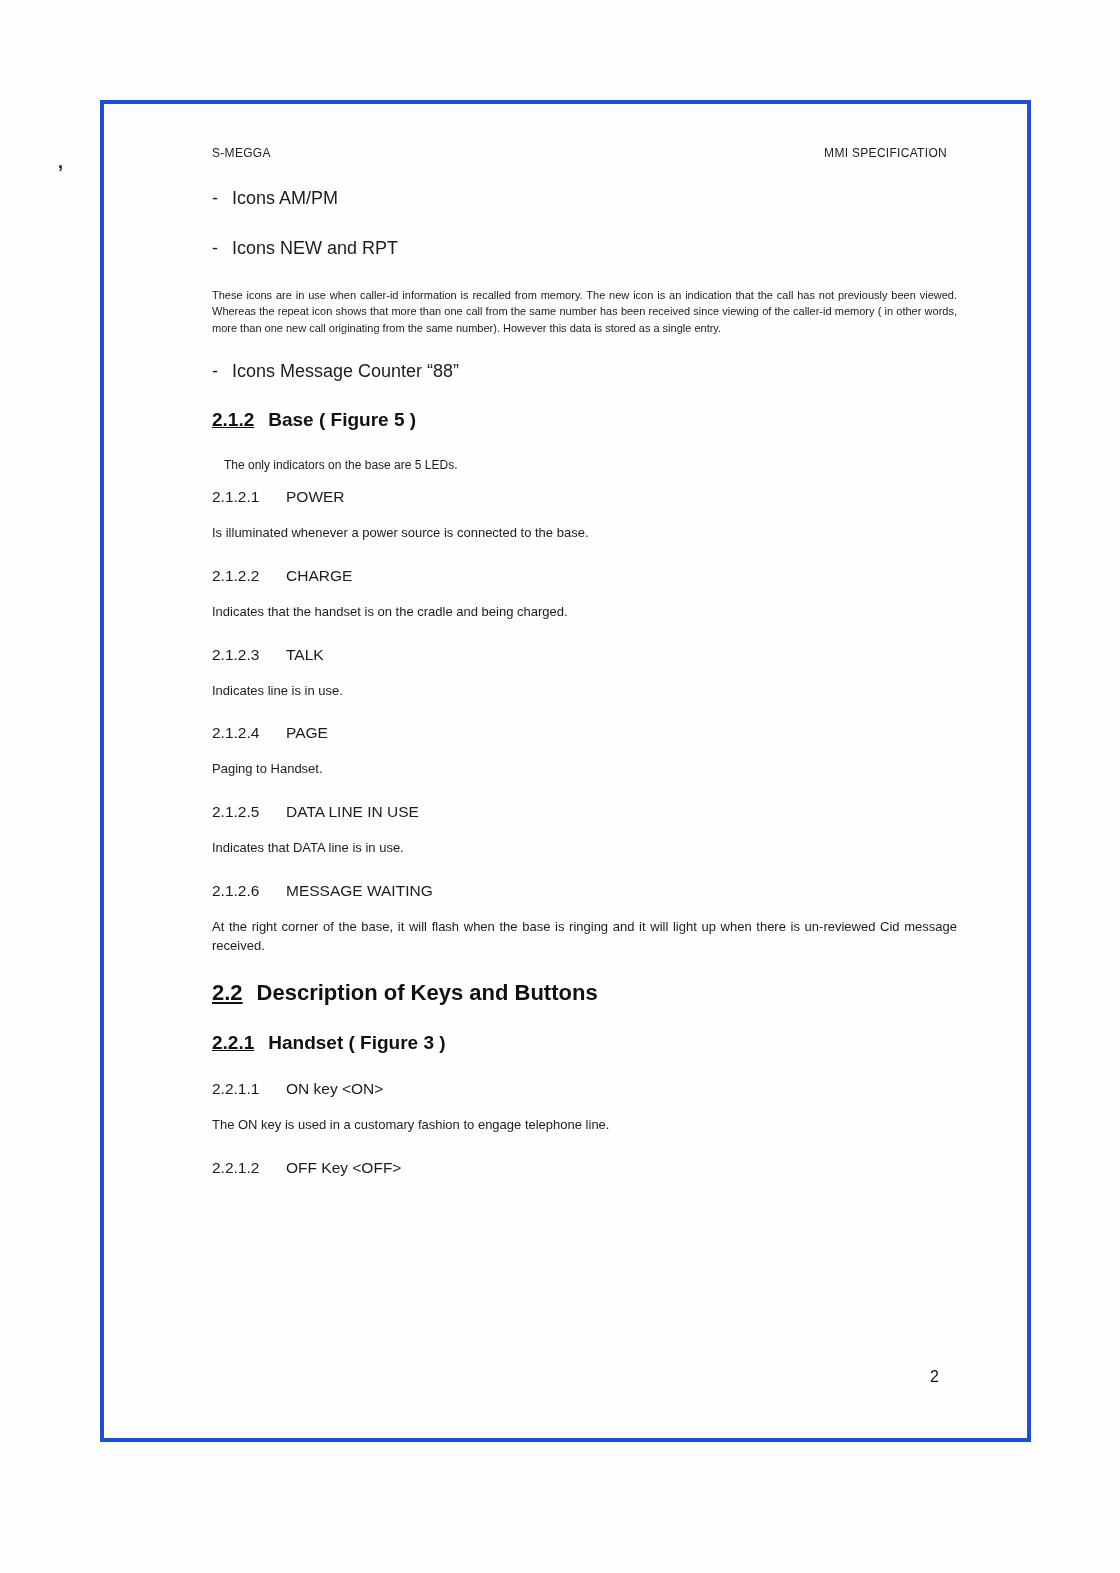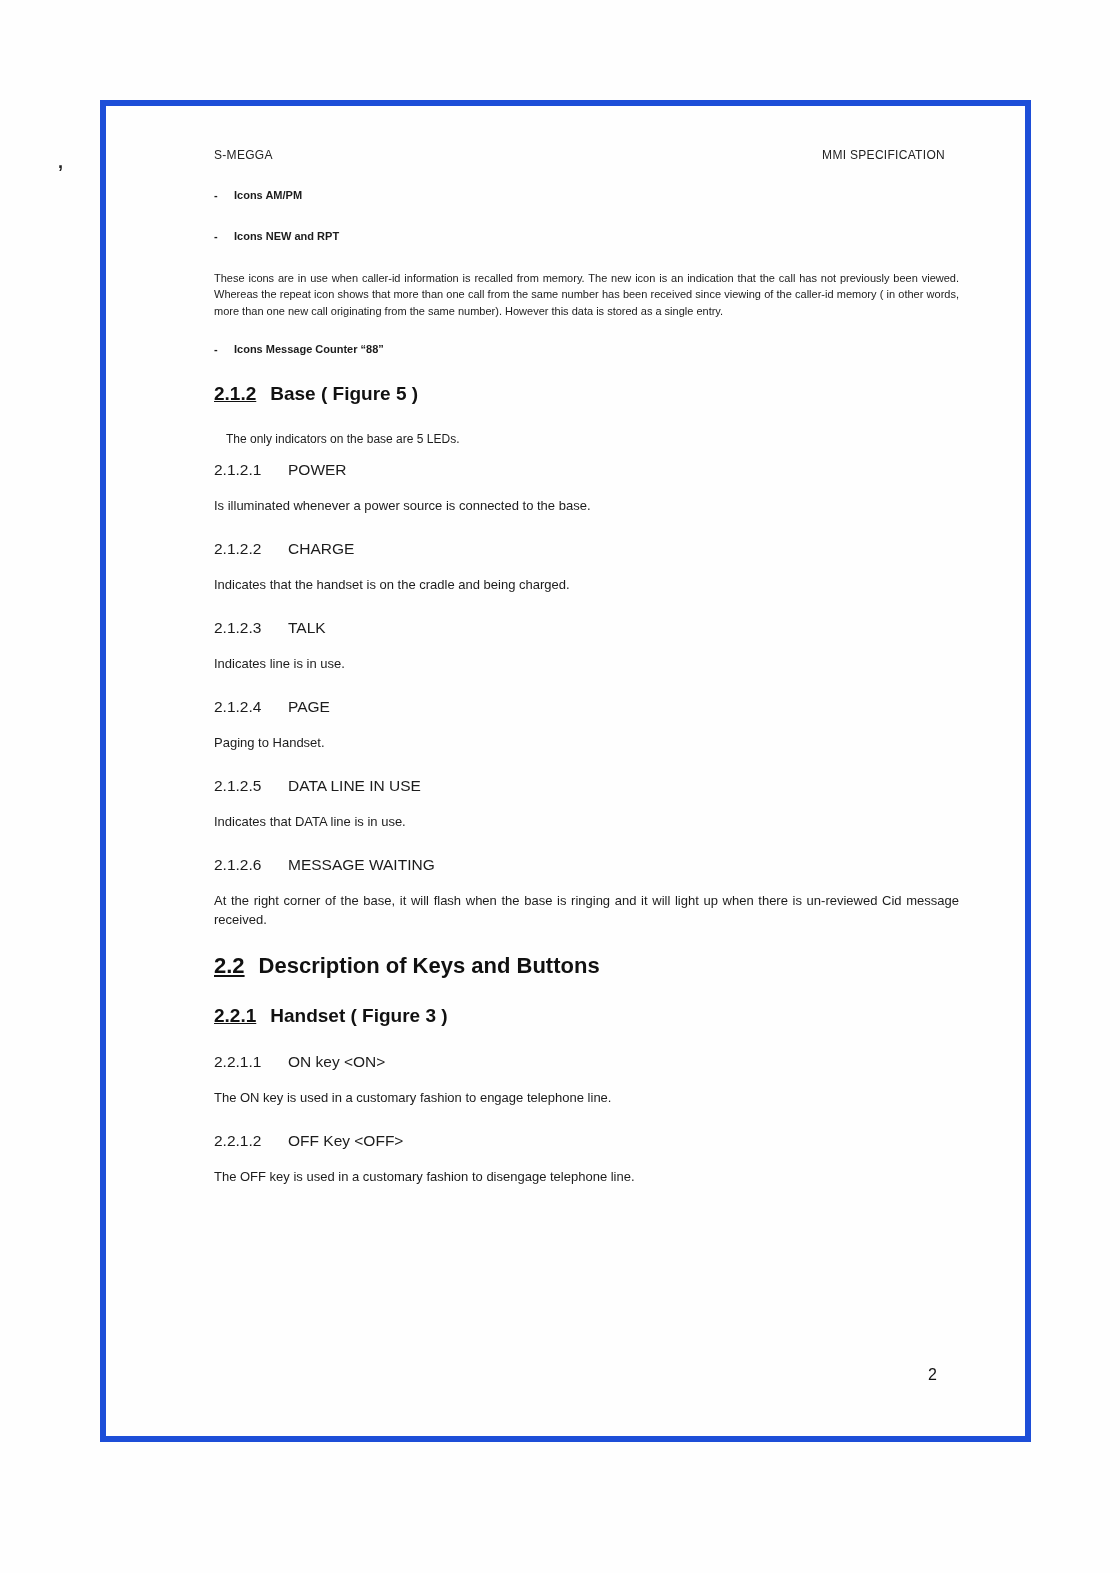--- a/index.html
+++ b/index.html
@@ -23,21 +23,21 @@
     font-size: 18px;
     font-weight: bold;
     color: #222;
   }
   .page-frame {
     position: absolute;
     left: 100px;
     top: 100px;
     width: 931px;
     height: 1342px;
-    border: 6px solid #1d4ed8;
+    border: 4px solid #1d4ed8;
     box-sizing: border-box;
     background: #fefefe;
   }
   .doc-header {
     position: absolute;
     left: 108px;
     top: 42px;
     right: 80px;
     display: flex;
     justify-content: space-between;
@@ -46,23 +46,22 @@
     color: #222;
   }
   .doc-body {
     position: absolute;
     left: 108px;
     top: 82px;
     width: 745px;
   }
   .bullet {
     margin: 0 0 26px 0;
-    font-size: 11px;
+    font-size: 18px;
     line-height: 1.35;
-    font-weight: bold;
   }
   .bullet .dash {
     display: inline-block;
     width: 20px;
   }
   .para {
     margin: 8px 0 22px 0;
     font-size: 11px;
     line-height: 1.52;
     text-align: justify;
@@ -201,21 +200,20 @@
         <p class="item-heading">
           <span class="num">2.2.1.1</span><span>ON key &lt;ON&gt;</span>
         </p>
         <p class="item-body">The ON key is used in a customary fashion to engage telephone line.</p>
       </div>
 
       <div class="item">
         <p class="item-heading">
           <span class="num">2.2.1.2</span><span>OFF Key &lt;OFF&gt;</span>
         </p>
-        <p class="item-body">The OFF key is used in a customary fashion to disengage telephone line.</p>
       </div>
 
     </div>
 
     <div class="page-number">2</div>
 
   </div>
 </div>
 
 </body></html>

